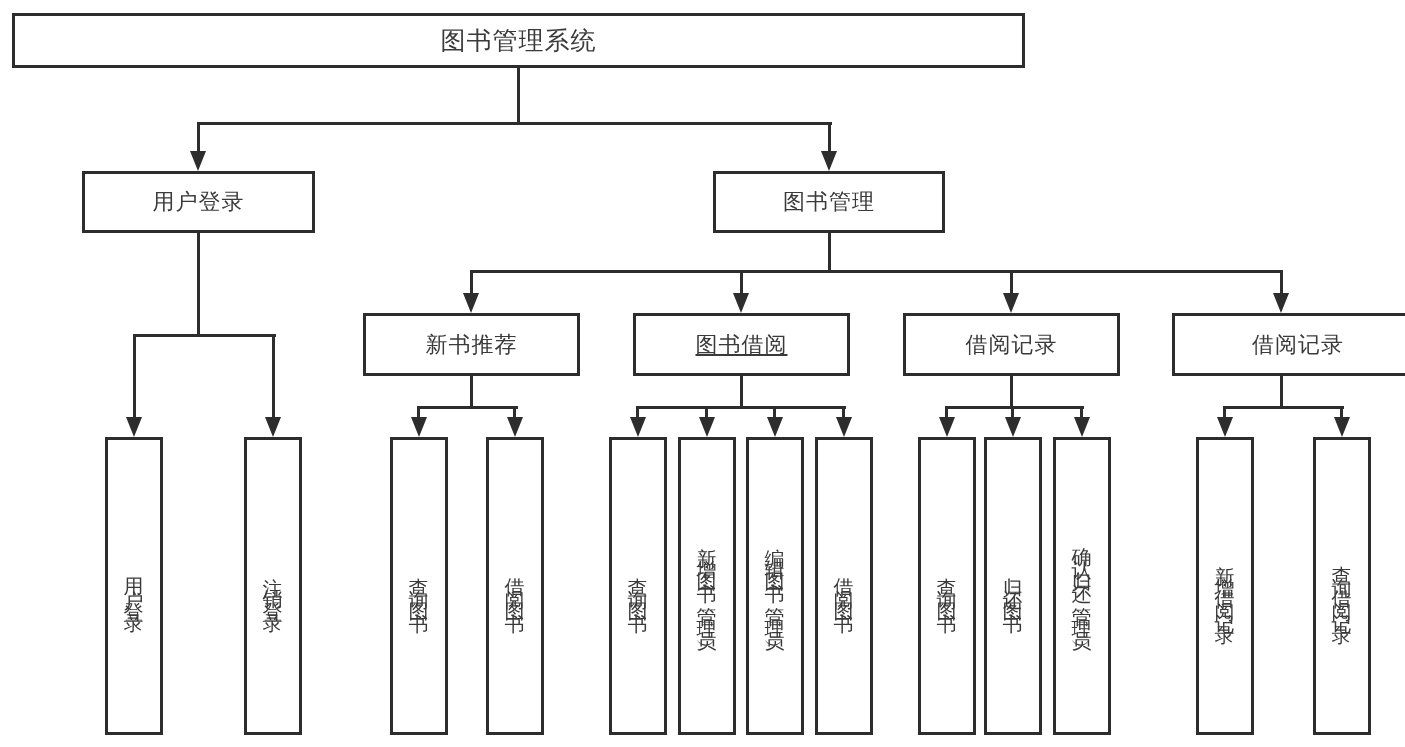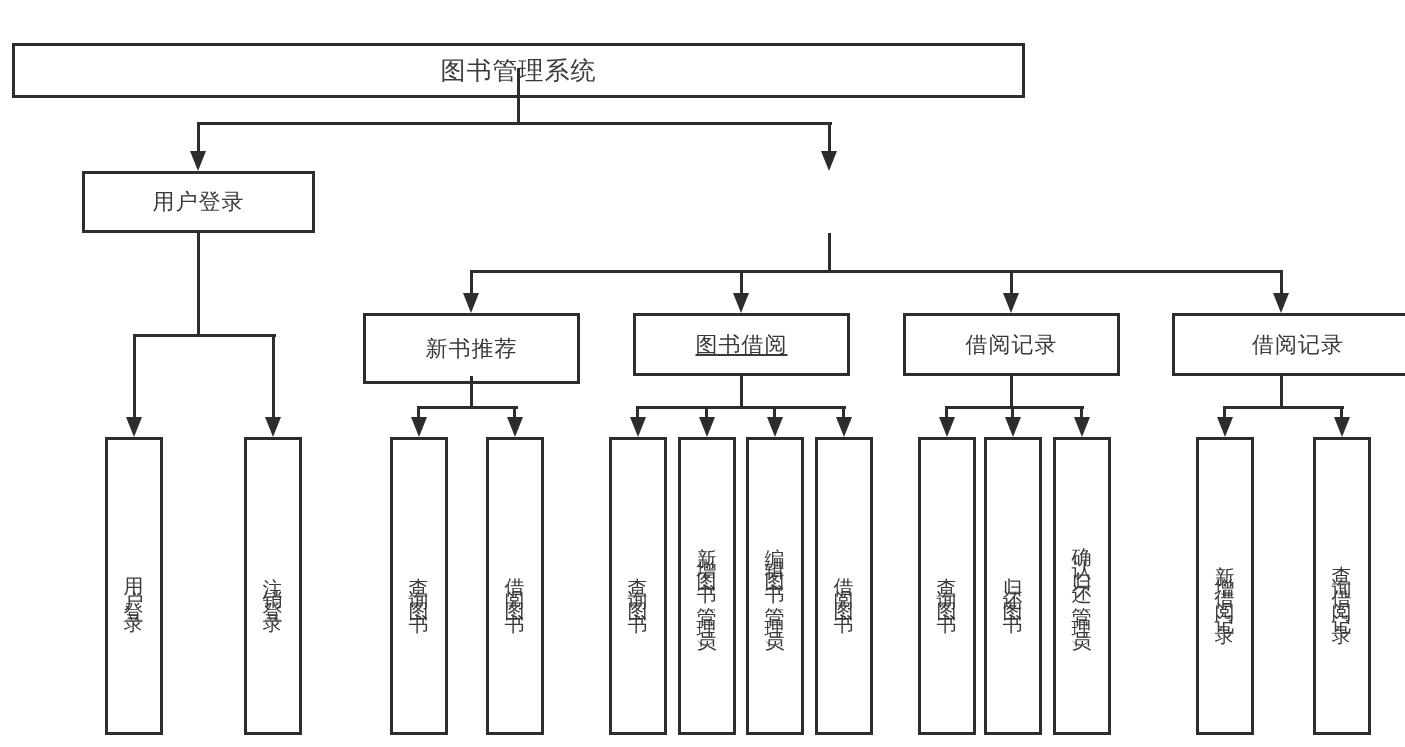--- a/index.html
+++ b/index.html
@@ -28,29 +28,32 @@
   .watermark{
     position:absolute;right:4px;bottom:3px;font-size:21px;color:#c4c4c4;
     text-shadow:0 0 2px #ffffff;white-space:nowrap;z-index:5;
   }
 </style>
 </head>
 <body>
 
 <div class="canvas">
 
-  <div class="box root-box" style="left:12px;top:13px;width:1013px;height:55px;margin-top:30px;">
+  <div class="box root-box" style="left:12px;top:13px;width:1013px;height:55px;">
     <span class="lbl">图书管理系统</span>
   </div>
 
   <div class="box l2-box" style="left:82px;top:171px;width:233px;height:62px;">
     <span class="lbl">用户登录</span>
   </div>
+  <div class="box l2-box" style="left:713px;top:171px;width:232px;height:62px;">
+    <span class="lbl">图书管理</span>
+  </div>
 
-  <div class="box l3-box" style="left:363px;top:313px;width:217px;height:71px;">
+  <div class="box l3-box" style="left:363px;top:313px;width:217px;height:63px;">
     <span class="lbl">新书推荐</span>
   </div>
   <div class="box l3-box" style="left:633px;top:313px;width:217px;height:63px;text-decoration:underline;">
     <span class="lbl">图书借阅</span>
   </div>
   <div class="box l3-box" style="left:903px;top:313px;width:217px;height:63px;">
     <span class="lbl">借阅记录</span>
   </div>
   <div class="box l3-box" style="left:1172px;top:313px;width:252px;height:63px;">
     <span class="lbl">借阅记录</span>

